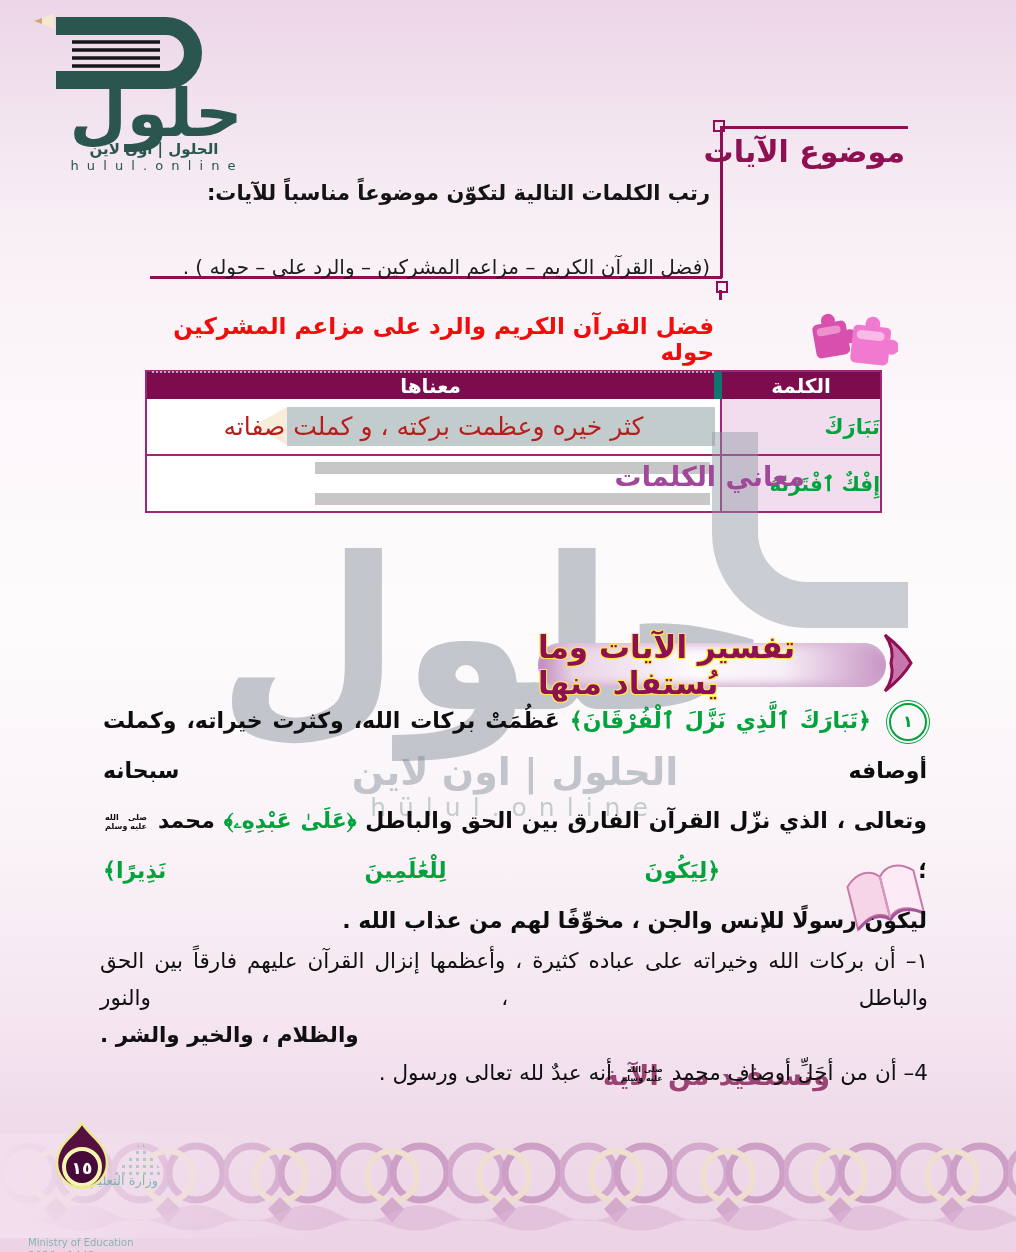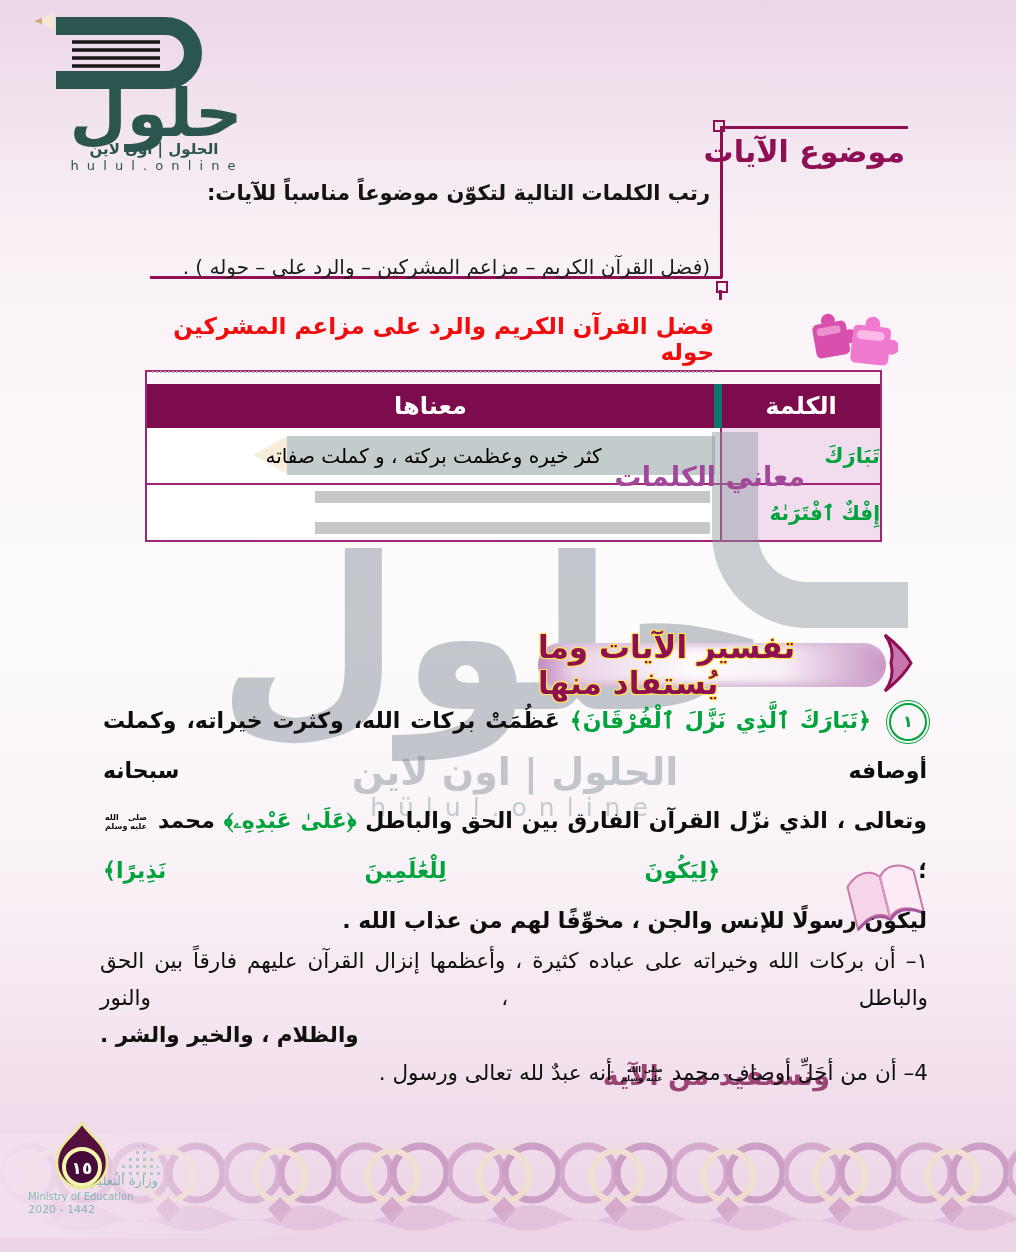--- a/index.html
+++ b/index.html
@@ -15,25 +15,25 @@
   .bline{background:#8e1053;}
   .bsq{width:8px;height:8px;border:2px solid #8e1053;background:transparent;}
   .topic-title{font-size:30px;font-weight:bold;color:#8e1053;}
   .instruction{font-size:21px;font-weight:bold;color:#141414;}
   .wordbank{font-size:20px;color:#1c1c1c;}
   .answer{font-size:23px;font-weight:bold;color:#f20d0d;text-align:right;
           border-bottom:2px dotted #b9abb4;padding-bottom:6px;}
   
   .meanings-title{font-size:27px;font-weight:bold;color:#a2479a;}
   .mtable{left:145px;top:370px;width:733px;border:2px solid #a02577;z-index:1;}
-  .thead{display:flex;height:44px;background:#7c0c4d;color:#fff;font-weight:bold;font-size:24px;margin-top:12px;}
+  .thead{display:flex;height:27px;background:#7c0c4d;color:#fff;font-weight:bold;font-size:20px;}
   .th-meaning{flex:1;display:flex;align-items:center;justify-content:center;}
   .th-word{width:158px;border-left:8px solid #0f766e;display:flex;align-items:center;justify-content:center;}
   .trow{display:flex;height:55px;border-top:2px solid #a02577;}
-  .cell-meaning{flex:1;background:#fff;position:relative;display:flex;align-items:center;justify-content:center;font-size:20px;color:#000000;}
+  .cell-meaning{flex:1;background:#fff;position:relative;display:flex;align-items:center;justify-content:center;font-size:25px;color:#b91c1c;}
   .cell-word{width:158px;background:#f2ddee;border-left:2px solid #a02577;display:flex;align-items:center;justify-content:flex-end;color:#00a33c;font-weight:bold;}
   .wm-band{position:absolute;background:#b4bfbf;opacity:.8;z-index:2;}
   .pencil{position:absolute;width:0;height:0;border-top:19px solid transparent;border-bottom:19px solid transparent;border-right:34px solid #f8ecd9;z-index:2;opacity:.95;}
   
   .wm{z-index:5;pointer-events:none;color:#7e8994;}
   .wm-big{left:170px;top:530px;width:650px;text-align:center;font-size:212px;font-weight:bold;opacity:.45;line-height:1;}
   .wm-hook{left:712px;top:432px;width:150px;height:150px;border-left:46px solid #8d98a2;border-bottom:46px solid #8d98a2;border-bottom-left-radius:95px;opacity:.45;}
   .wm-sub{left:290px;top:750px;width:450px;text-align:center;font-size:38px;font-weight:bold;opacity:.45;}
   .wm-dom{left:230px;top:793px;width:570px;text-align:center;font-size:25px;color:#9fb0b5;opacity:.6;letter-spacing:12px;}
   
@@ -51,21 +51,21 @@
   .saw{display:inline-block;font-size:8px;line-height:1.15;font-weight:bold;vertical-align:middle;margin:0 2px;}
   
   .benefits-title{font-size:27px;font-weight:bold;color:#9a4474;}
   .blist{left:100px;top:942px;width:828px;font-size:21.5px;color:#101010;}
   .bl1{line-height:37px;text-align:justify;text-align-last:justify;}
   .bl2{line-height:37px;text-align:left;padding-right:26px;font-weight:bold;}
   .bl3{line-height:40px;text-align:right;}
   
   .ministry{left:28px;top:1172px;width:130px;color:#2f9a8a;opacity:.55;line-height:1.35;z-index:3;}
   .ministry .ar{font-size:13px;}
-  .ministry .en{font-size:10px;}
+  .ministry .en{font-size:10px;margin-top:46px;}
   .ministry .yr{font-size:11px;}
   .mdots{left:113px;top:1142px;width:52px;height:34px;opacity:.35;z-index:2;
     background-image:radial-gradient(#3aa08f 1.5px,transparent 1.6px);background-size:7px 7px;
     clip-path:polygon(55% 0,100% 100%,0 100%);}
 </style>
 </head>
 <body>
 
 <div class="page">
 

